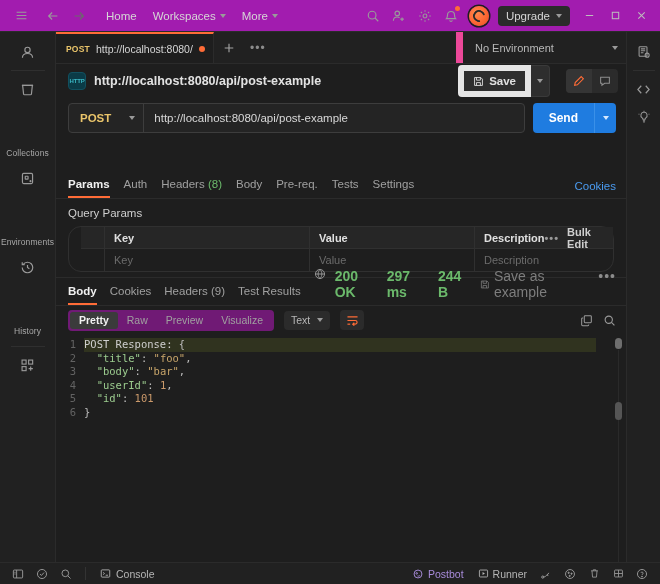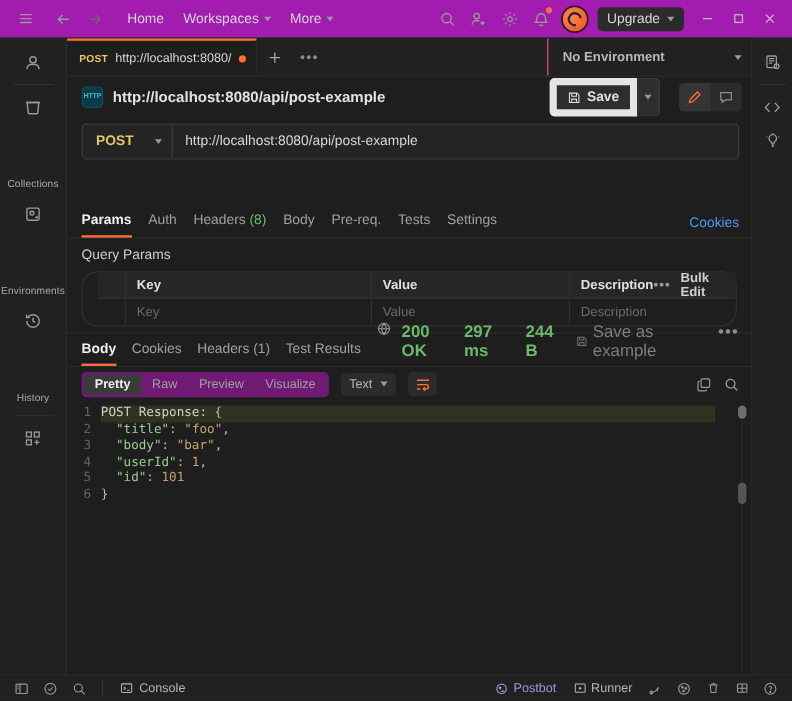--- a/index.html
+++ b/index.html
@@ -78,21 +78,21 @@
     border-right: 1px solid #2b2b2b; min-width: 0; max-width: 168px;
   }
   .reqtab .meth { font-size: 8.5px; font-weight: bold; color: #e9c46a; letter-spacing: .2px; }
   .reqtab .ttl { font-size: 10.5px; color: #d6d6d6; white-space: nowrap; overflow: hidden; text-overflow: clip; }
   .unsaved { width: 6px; height: 6px; border-radius: 50%; background: #ff6c37; flex: 0 0 auto; }
   .tab-add { width: 30px; display: flex; align-items: center; justify-content: center; color: #a5a5a5; font-size: 15px; }
   .tab-more { width: 28px; display:flex; align-items:center; justify-content:center; color:#8c8c8c; font-size:12px; letter-spacing:1px; }
   .envsel {
     margin-left: auto; display: flex; align-items: center; gap: 7px;
     padding: 0 8px 0 12px; font-size: 11px; color: #b9b9b9;
-    border-left: 1px solid #ec4899; min-width: 170px; justify-content: space-between; font-weight: bold;
+    border-left: 7px solid #ec4899; min-width: 170px; justify-content: space-between;
   }
 
   
   .reqheader {
     height: 34px; flex: 0 0 34px; display: flex; align-items: center;
     padding: 0 8px 0 12px; gap: 8px;
   }
   .http-badge {
     width: 18px; height: 18px; border-radius: 4px; background: #0b3b47;
     display: flex; align-items: center; justify-content: center;
@@ -403,20 +403,28 @@
       </div>
 
       <div class="urlrow">
         <div class="urlbox">
           <div class="methodsel">
             <span>POST</span>
             <span class="caret"></span>
           </div>
           <div class="urlinput">http://localhost:8080/api/post-example</div>
         </div>
+        <div class="sendgrp">
+          <div class="sendbtn">
+            <span>Send</span>
+          </div>
+          <div class="sendcaret">
+            <span class="caret" style="border-top-color:#d6e9ff"></span>
+          </div>
+        </div>
       </div>
 
       <div class="reqtabs">
         <div class="rt active"><span>Params</span></div>
         <div class="rt"><span>Auth</span></div>
         <div class="rt"><span>Headers</span> <span class="cnt">(8)</span></div>
         <div class="rt"><span>Body</span></div>
         <div class="rt"><span>Pre-req.</span></div>
         <div class="rt"><span>Tests</span></div>
         <div class="rt"><span>Settings</span></div>
@@ -446,21 +454,21 @@
           <div class="pc-desc">Description</div>
         </div>
       </div>
 
       <div class="splitgap"></div>
 
       <div class="response">
         <div class="respbar">
           <div class="rt active"><span>Body</span></div>
           <div class="rt"><span>Cookies</span></div>
-          <div class="rt"><span>Headers (1)</span></div>
+          <div class="rt"><span>Headers (9)</span></div>
           <div class="rt"><span>Test Results</span></div>
           <div class="meta">
             <span style="color:#9a9a9a">
               <svg width="12" height="12" viewBox="0 0 14 14" fill="none" stroke="currentColor" stroke-width="1.1">
                   <circle cx="7" cy="7" r="5.3"></circle>
                   <path d="M1.7 7h10.6M7 1.7c1.5 1.6 2.2 3.4 2.2 5.3S8.5 10.7 7 12.3C5.5 10.7 4.8 8.9 4.8 7S5.5 3.3 7 1.7z"></path>
                 </svg>
             </span>
             <span class="ok">200 OK</span>
             <span class="ok">297 ms</span>

